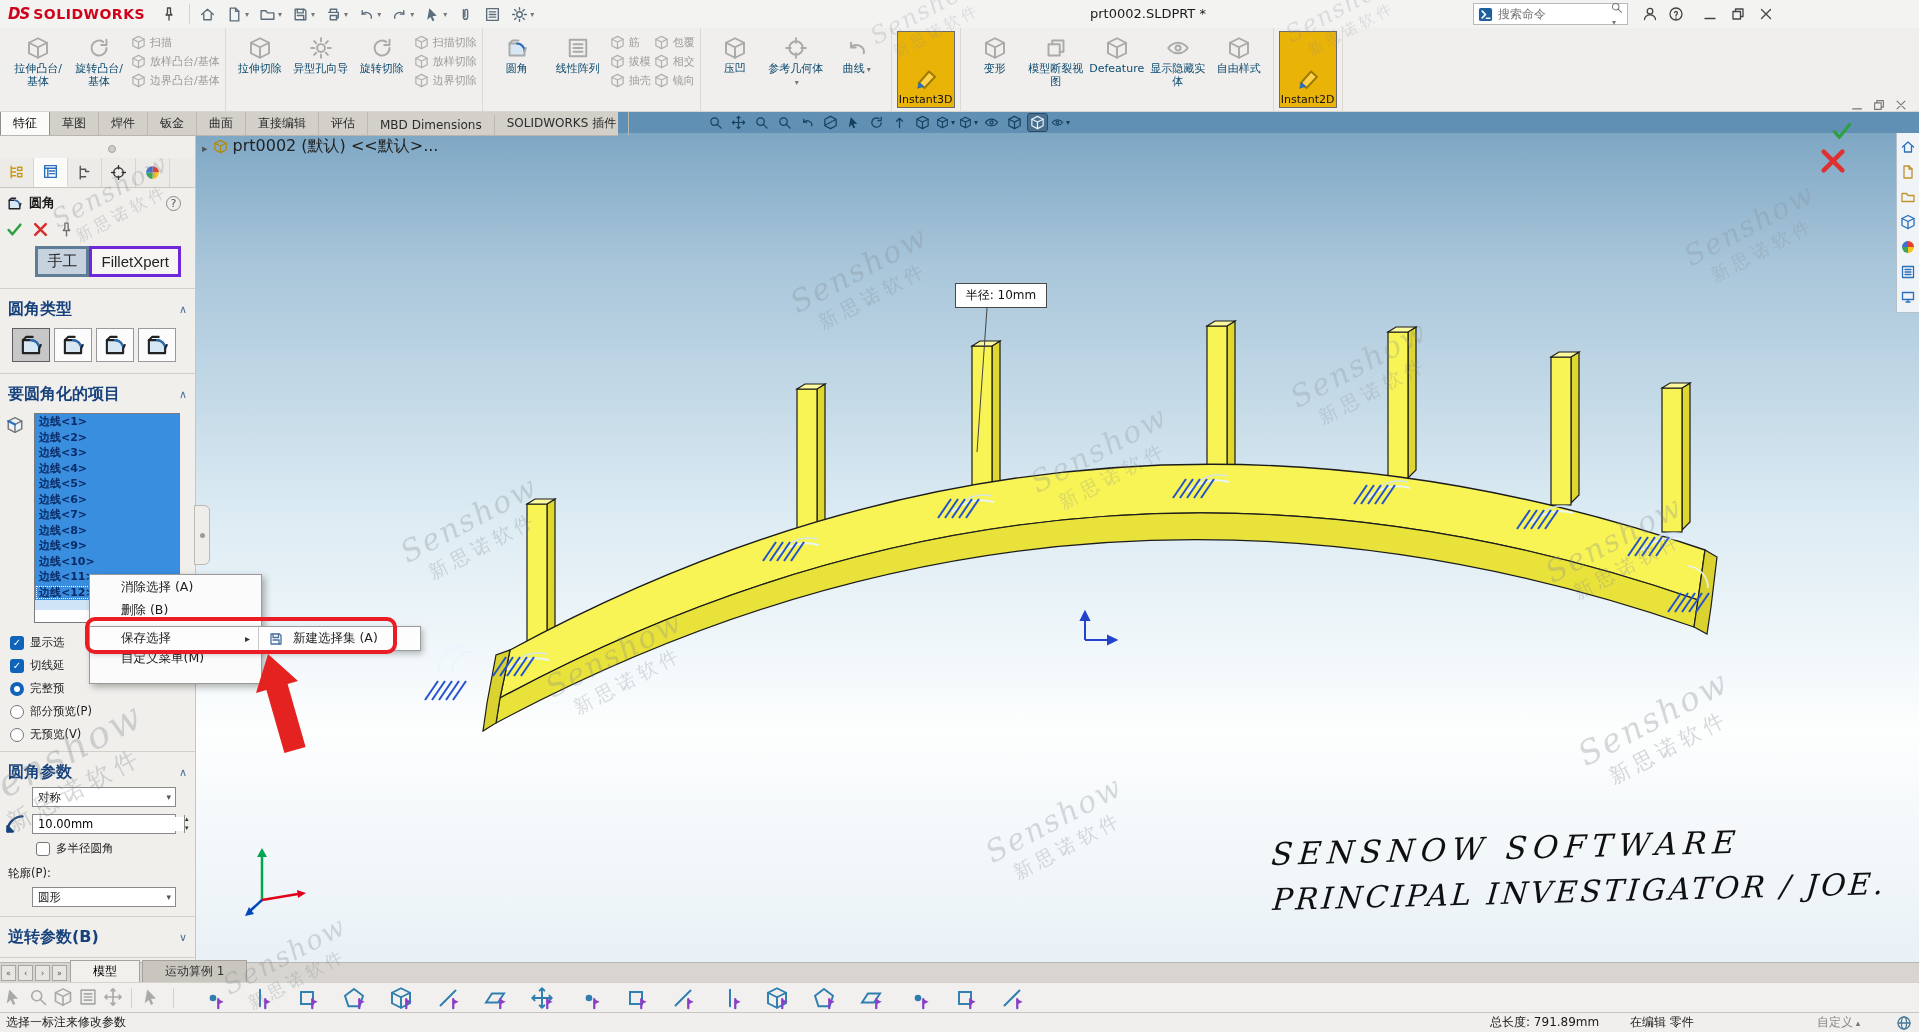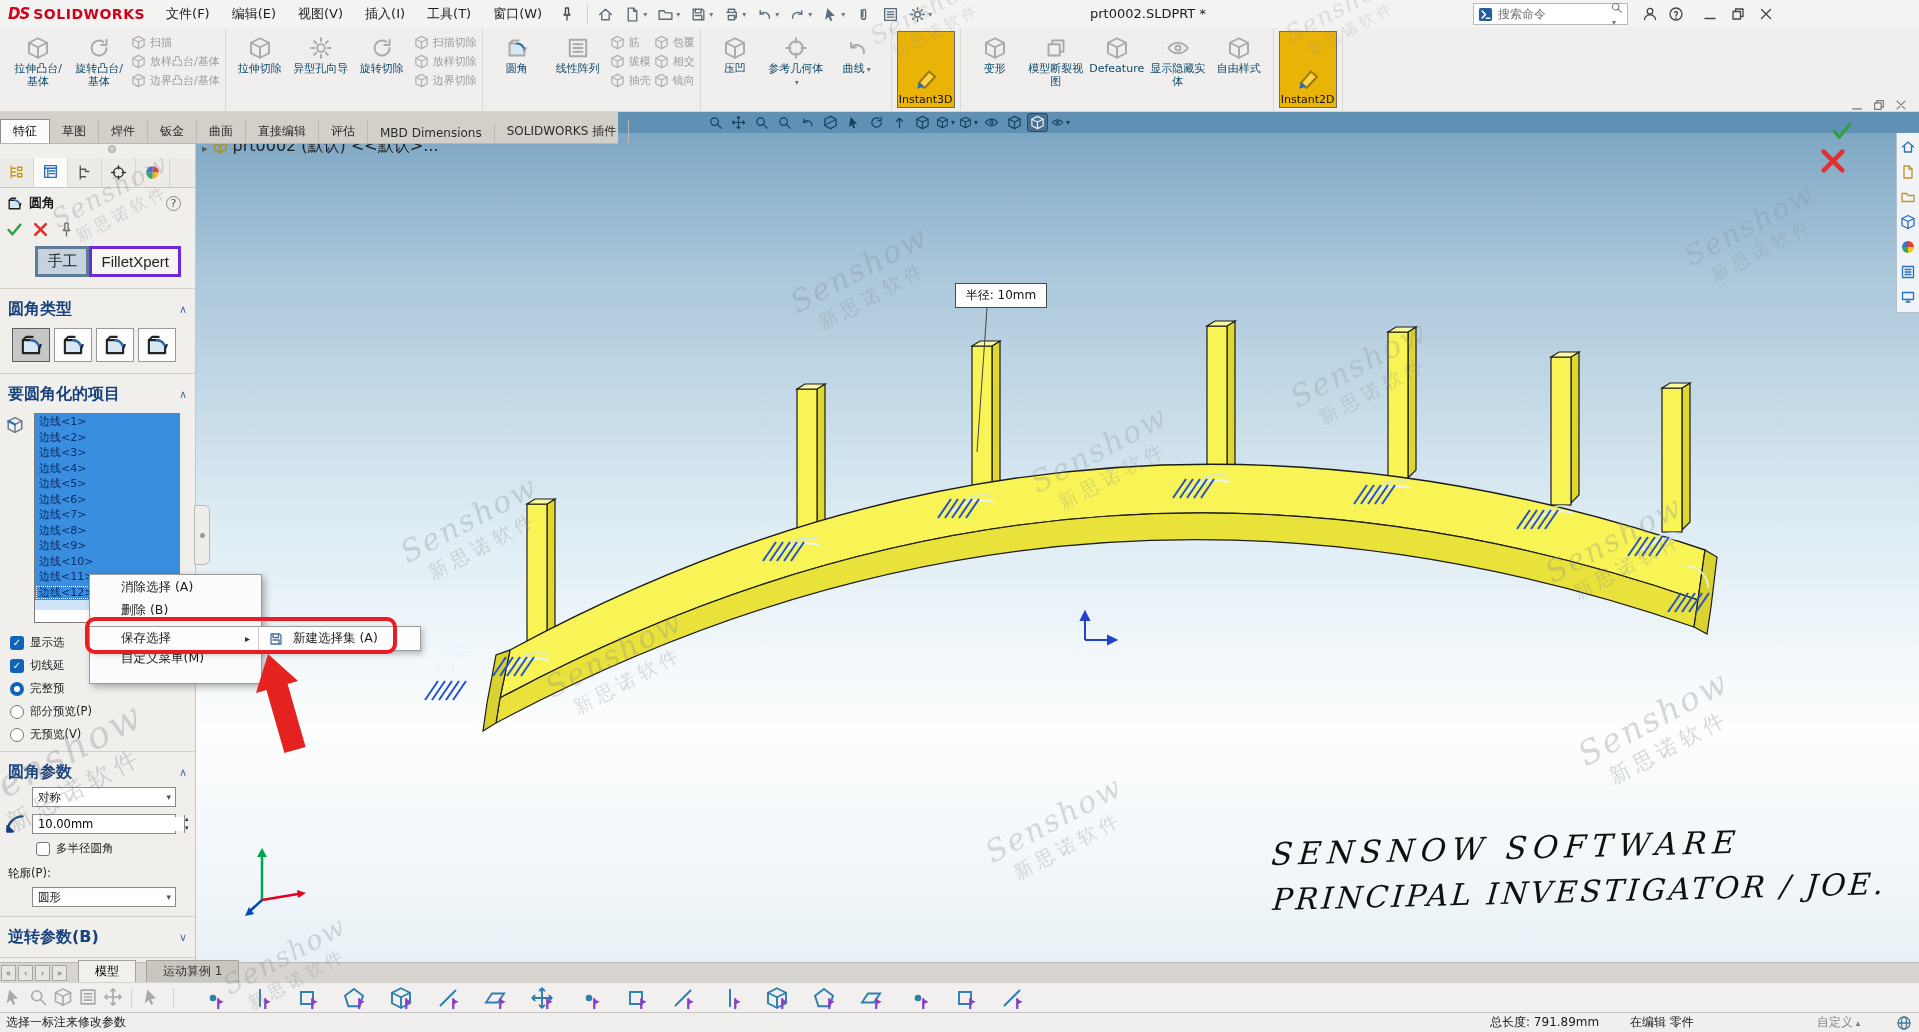--- a/index.html
+++ b/index.html
@@ -41,21 +41,21 @@
   .rbig.pressed { border:1px solid #6b6b6b; background:#eab308; color:#111; justify-content:flex-end; padding-top:0; }
   .rbig.pressed .ricon { color:#2a6fbb; }
   .rcol { display:flex; flex-direction:column; justify-content:flex-start; padding-top:4px; gap:4px; }
   .rsmall { display:flex; align-items:center; gap:4px; font-size:11px; color:#9b9b9b; white-space:nowrap; }
   .rsmall .sicon { width:15px; height:15px; color:#b0b0b0; flex:none; }
   #doc-controls { position:absolute; left:1850px; top:98px; display:flex; gap:8px; z-index:26; }
   #doc-controls span { width:14px; height:14px; color:#777; }
   #doc-controls svg { width:14px; height:14px; }
 
   
-  #tabrow { left:0; top:112px; width:618px; height:32px; background:#d3d0ca; display:flex; align-items:flex-end; z-index:24; border-bottom:1px solid #b9b6b0; }
+  #tabrow { left:0; top:112px; width:618px; height:24px; background:#d3d0ca; display:flex; align-items:flex-end; z-index:24; border-bottom:1px solid #b9b6b0; }
   .ftab { padding:3px 12px 3px; font-size:12px; color:#2b2b2b; border-right:1px solid #bcb9b3; cursor:default; white-space:nowrap; }
   .ftab.active { background:#fbfbfa; border:1px solid #8f8f8f; border-bottom:none; color:#000; }
 
   
   #band { left:618px; top:112px; width:1301px; height:21px; background:#6090b4; z-index:5; display:flex; align-items:center; }
   #headsup { display:flex; align-items:center; gap:4px; margin-left:88px; }
   .hicon { width:19px; height:17px; color:#17405f; display:flex; align-items:center; justify-content:center; border-radius:2px; }
   .hicon svg { width:15px; height:15px; }
   .hicon.pressed { background:#49708e; outline:1px solid #2c4a61; color:#e8f1f8; }
   .hicon.dd::after { color:#1c3c55; }
@@ -101,21 +101,21 @@
   .mode-btn { font-size:15px; padding:3px 9px; border:3px solid #6d28d9; background:#f6f5f4; color:#222; }
   .mode-btn.active { background:#c6d2dd; border-color:#5f7d97; }
   .pm-div { height:1px; background:#d2cec8; margin:5px 0; }
   .pm-sec { display:flex; align-items:center; padding:5px 8px 4px; font-size:16px; font-weight:bold; color:#17427c; }
   .pm-sec .chev { margin-left:auto; color:#4a6f9e; font-size:11px; font-weight:normal; }
   .chev.up::after { content:"∧"; } .chev.dn::after { content:"∨"; }
   #ftype-row { display:flex; gap:4px; padding:4px 0 6px 12px; }
   .ftype { width:38px; height:34px; background:#fcfcfc; border:1px solid #9a9a9a; display:flex; align-items:center; justify-content:center; }
   .ftype svg { width:26px; height:26px; }
   .ftype.sel { background:#c7c7c7; border-color:#5f5f5f; }
-  #edge-row { display:flex; align-items:flex-start; padding:4px 0 0 6px; }
+  #edge-row { display:flex; align-items:flex-start; padding:4px 0 0 6px;font-weight:bold; }
   #edge-cube { width:18px; height:18px; margin-top:3px; color:#777; }
   #edge-cube svg { width:18px; height:18px; }
   #edge-list { margin-left:10px; width:146px; height:210px; background:#fff; border:1px solid #7b7b7b; overflow:hidden; font-size:11px; }
   .edge-item { height:15.5px; line-height:15.5px; padding-left:4px; background:#3a8ee0; color:#0a2c66; }
   .edge-item.focus { outline:1px dotted #ffffff; outline-offset:-2px; }
   #edge-tail { height:10px; background:#cfe4f7; }
   .opt-row { display:flex; align-items:center; gap:6px; padding:4px 0 4px 10px; font-size:11.5px; color:#222; }
   .cbx { width:14px; height:14px; border-radius:3px; background:#0f63b8; color:#fff; font-size:10px; line-height:13px; text-align:center; flex:none; }
   .cbx::after { content:"✓"; }
   .cbx.off { background:#fff; border:1px solid #767676; }
@@ -147,21 +147,21 @@
   #ctx-strip .subdiv { position:absolute; left:168px; top:0; width:1px; height:100%; background:#c9c9c9; }
   #ctx-strip .flop { position:absolute; left:178px; top:4px; width:16px; height:16px; color:#4a6f9e; }
   #ctx-strip .flop svg { width:16px; height:16px; }
   #ctx-strip .lbl2 { position:absolute; left:203px; }
   #red-rect { left:85px; top:617px; width:312px; height:37px; border:4px solid #ea1c24; border-radius:10px; z-index:300; pointer-events:none; }
   #red-arrow { left:240px; top:645px; width:80px; height:115px; z-index:300; pointer-events:none; }
 
   
   #btabs { left:0; top:962px; width:1919px; height:20px; background:#d8d5d0; border-top:1px solid #b9b6b0; display:flex; align-items:flex-end; z-index:20; }
   .bnav { width:15px; height:16px; background:#e8e6e2; border:1px solid #aaa7a1; color:#555; font-size:8px; display:flex; align-items:center; justify-content:center; margin:0 1px 1px; }
-  .btab { padding:2px 16px; font-size:12px; border:1px solid #a5a29c; border-bottom:none; background:#c9c6c0; color:#333; margin-left:10px; white-space:nowrap; }
+  .btab { padding:2px 22px; font-size:12px; border:1px solid #a5a29c; border-bottom:none; background:#c9c6c0; color:#333; margin-left:2px; white-space:nowrap; }
   .btab.active { background:#f2f0ed; color:#000; }
   #btoolbar { left:0; top:982px; width:1919px; height:30px; background:#f1f0ee; border-top:1px solid #d6d3ce; display:flex; align-items:center; z-index:20; }
   .tool-gray { width:22px; height:22px; color:#a9a9a9; margin-left:3px; }
   .tool-gray svg { width:20px; height:20px; }
   .snap { width:26px; height:24px; color:#2e7fb0; margin-left:21px; flex:none; }
   .snap svg { width:24px; height:24px; }
   #statusbar { left:0; top:1012px; width:1919px; height:20px; background:#f0efed; border-top:1px solid #c8c5c0; display:flex; align-items:center; font-size:12px; color:#1a1a1a; z-index:20; }
   #status-hint { margin-left:6px; }
   #status-length { position:absolute; left:1490px; }
   #status-mode { position:absolute; left:1630px; }
@@ -171,28 +171,20 @@
   #status-globe svg { width:16px; height:16px; }
 </style>
 </head>
 <body>
 
 <div id="titlebar" class="abs">
   <div id="logo">
     <span class="ds">DS</span>
     <span class="sw">SOLIDWORKS</span>
   </div>
-  <div id="menubar">
-      <span class="menu-item">文件(F)</span>
-      <span class="menu-item">编辑(E)</span>
-      <span class="menu-item">视图(V)</span>
-      <span class="menu-item">插入(I)</span>
-      <span class="menu-item">工具(T)</span>
-      <span class="menu-item">窗口(W)</span>
-    </div>
   <span id="pin-sep">
       <span class="tb-pin">
         <svg viewBox="0 0 16 16" fill="none" stroke="currentColor" stroke-width="1.3" stroke-linecap="round" stroke-linejoin="round">
           <path d="M6.5 2h3v4.8L11 9H5l1.5-2.2z"></path>
           <path d="M8 9v5"></path>
         </svg>
       </span>
       <span class="vsep"></span>
     </span>
   <div id="qat">

